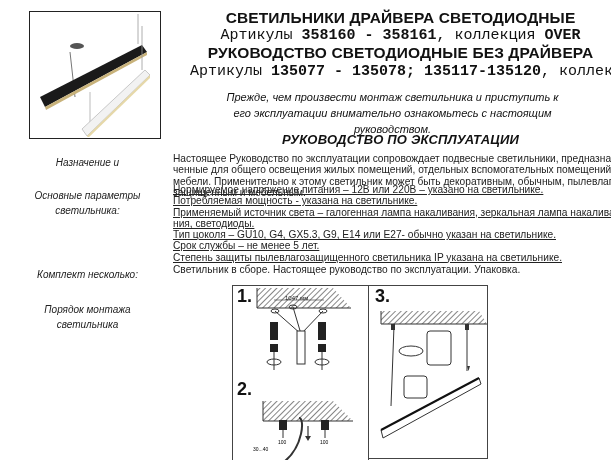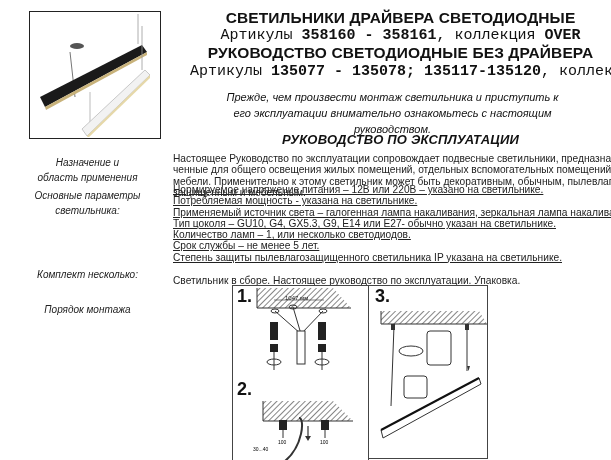--- a/index.html
+++ b/index.html
@@ -45,48 +45,48 @@
 <div class="abs intro" style="top:89px;">
   <div>Прежде, чем произвести монтаж светильника и приступить к</div>
   <div>его эксплуатации внимательно ознакомьтесь с настоящим</div>
   <div>руководством.</div>
 </div>
 
 <div class="abs title" style="top:132px;">РУКОВОДСТВО ПО ЭКСПЛУАТАЦИИ</div>
 
 <div class="abs lbl" style="top:155px;">
   <div>Назначение и</div>
-  <div>область применения</div>
 </div>
 <div class="abs txt" style="top:153px;">
   <div>Настоящее Руководство по эксплуатации сопровождает подвесные светильники, предназна-</div>
   <div>ченные для общего освещения жилых помещений, отдельных вспомогательных помещений и</div>
   <div>мебели. Применительно к этому светильник может быть декоративным, обычным, пылевлаго-</div>
   <div>защищенным и мебельным.</div>
 </div>
 
 <div class="abs lbl" style="top:188px;">
   <div>Основные параметры</div>
   <div>светильника:</div>
 </div>
 <div class="abs txt" style="top:184px;text-decoration:underline;">
   <div>Нормируемое напряжение питания – 12В или 220В – указано на светильнике.</div>
   <div>Потребляемая мощность - указана на светильнике.</div>
   <div>Применяемый источник света – галогенная лампа накаливания, зеркальная лампа накалива-</div>
+  <div>ния, светодиоды.</div>
   <div>Тип цоколя – GU10, G4, GX5.3, G9, E14 или E27- обычно указан на светильнике.</div>
-  <div>Количество ламп – 1, или несколько светодиодов.</div>
   <div>Срок службы – не менее 5 лет.</div>
   <div>Степень защиты пылевлагозащищенного светильника IP указана на светильнике.</div>
 </div>
 
 <div class="abs lbl" style="top:267px;">Комплект несколько:</div>
-<div class="abs txt" style="top:275px;">Светильник в сборе. Настоящее руководство по эксплуатации. Упаковка.</div>
+<div class="abs txt" style="top:264px;">Светильник в сборе. Настоящее руководство по эксплуатации. Упаковка.</div>
 
 <div class="abs lbl" style="top:302px;">
   <div>Порядок монтажа</div>
+  <div>светильника</div>
 </div>
 
 <div class="abs diag" style="left:232px; top:285px; width:137px; height:180px;">
   <span class="abs num" style="left:4px; top:0px;">1.</span>
   <span class="abs num" style="left:4px; top:93px;">2.</span>
   <span class="abs" style="left:50px; top:9px; font-size:6px; background:#fff; padding:0 2px;">1047 мм</span>
   <svg class="abs" style="left:0; top:0;" width="135" height="178" viewBox="0 0 135 178">
     <defs>
       <pattern id="hatch" width="4" height="4" patternUnits="userSpaceOnUse" patternTransform="rotate(45)">
         <line x1="0" y1="0" x2="0" y2="4" stroke="#333" stroke-width="1.2"></line>

